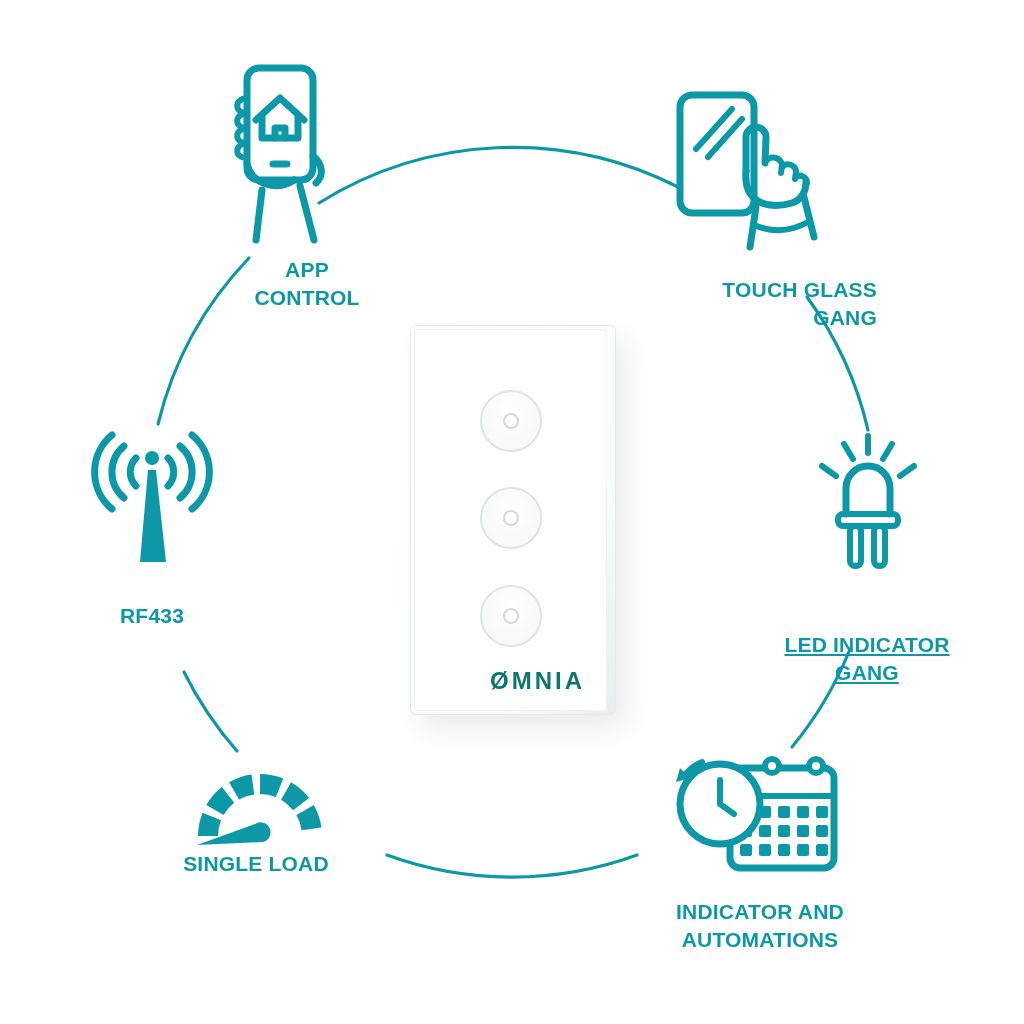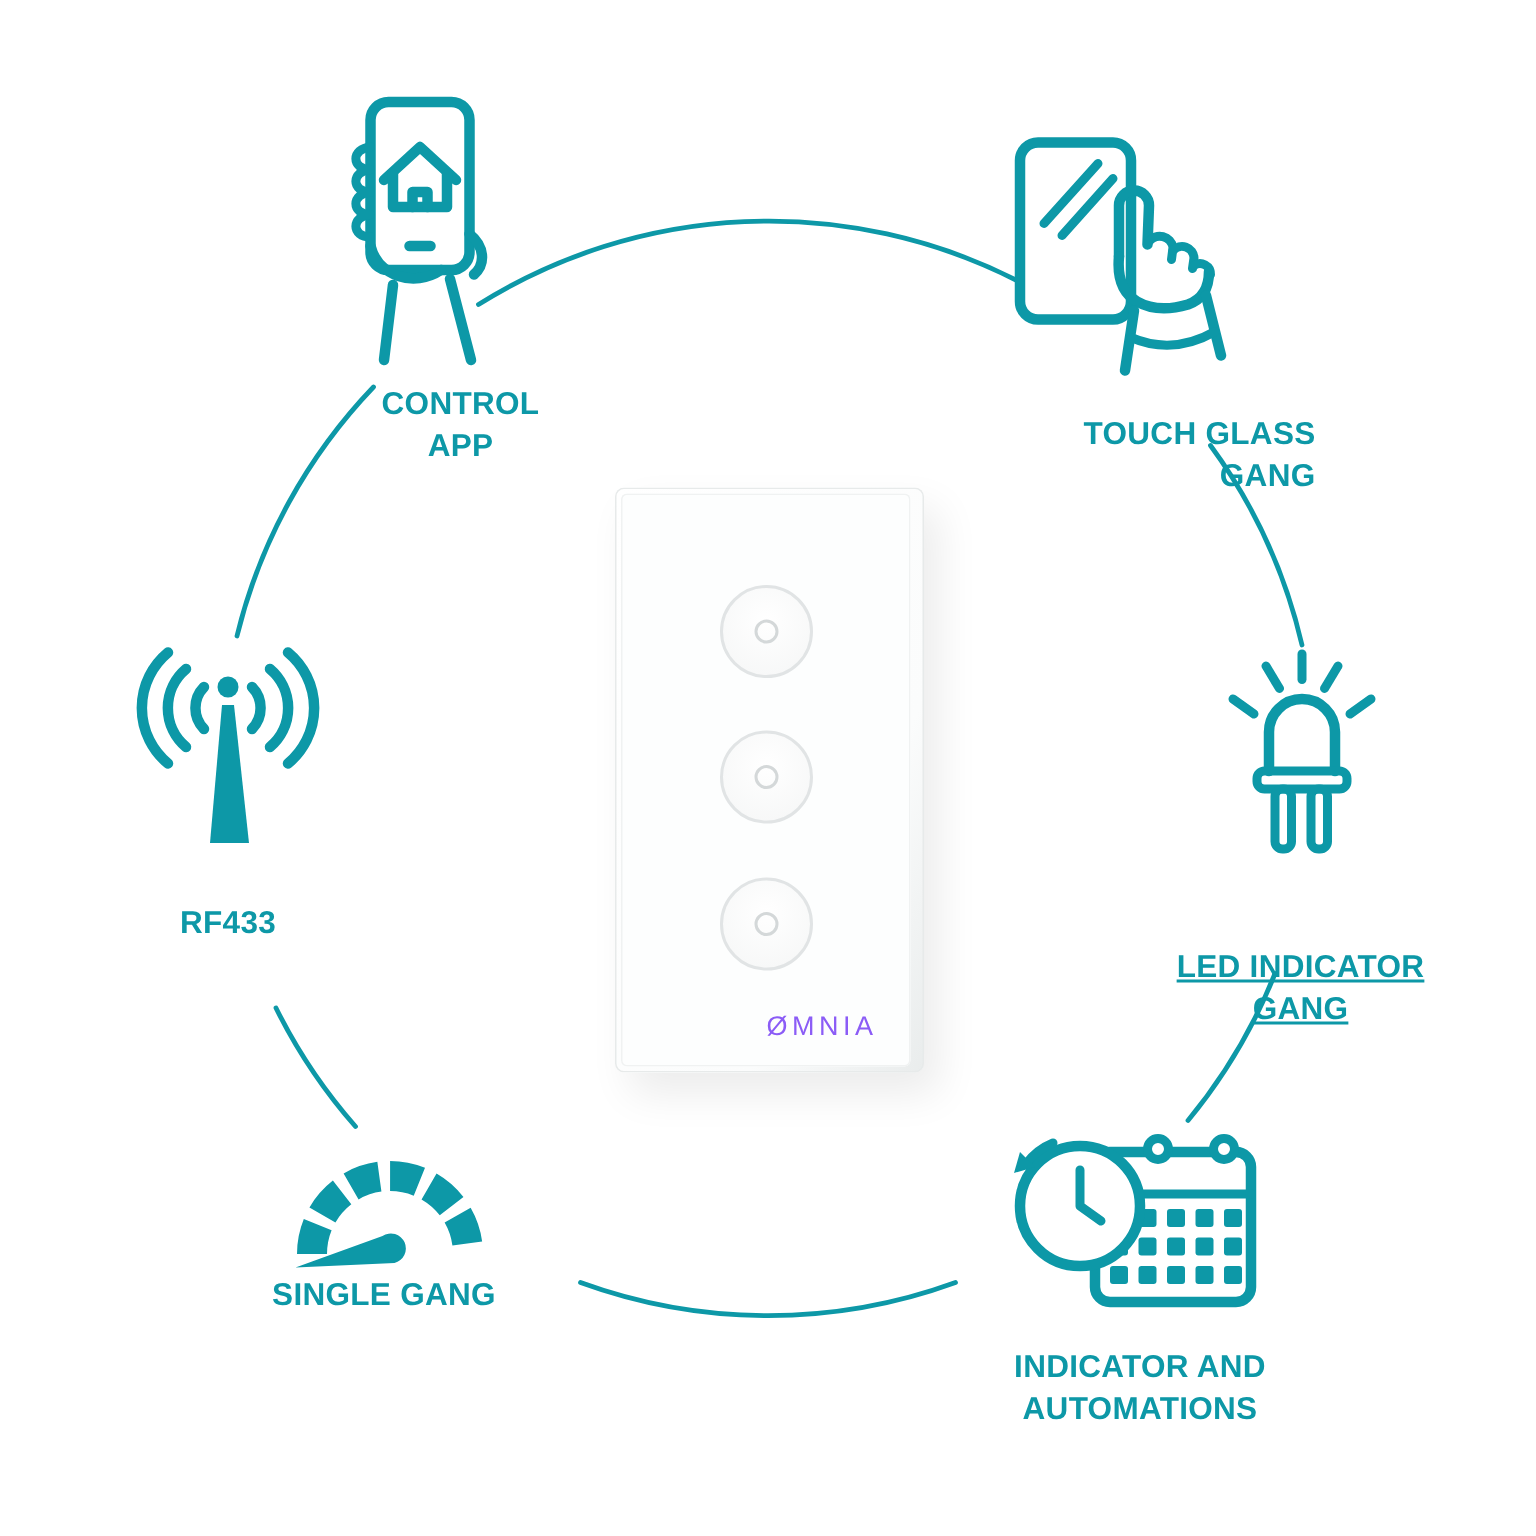--- a/index.html
+++ b/index.html
@@ -29,22 +29,22 @@
     position:absolute;left:50%;width:58px;height:58px;transform:translateX(-50%);
     border-radius:50%;border:2px solid #e1e4e5;
     background:radial-gradient(circle at 50% 38%,#ffffff 0%,#f5f6f6 100%);
   }
   .btn-1{top:61px;}.btn-2{top:158px;}.btn-3{top:256px;}
   .btn-dot{
     position:absolute;left:50%;top:50%;width:12px;height:12px;
     transform:translate(-50%,-50%);border:2px solid #d4d8d9;border-radius:50%;
   }
   .brand{
-    position:absolute;right:22px;bottom:16px;color:#8b5cf6;
-    font-size:18px;font-weight:400;letter-spacing:3px;
+    position:absolute;right:22px;bottom:16px;color:#0f766e;
+    font-size:24px;font-weight:700;letter-spacing:3px;
   }
   .icon-stroke{stroke:#0d98a7;fill:none;stroke-linecap:round;stroke-linejoin:round;}
   .icon-fill{fill:#0d98a7;stroke:none;}
 </style>
 </head>
 <body>
 
 <div class="canvas">
 
   <svg class="arcs" viewBox="0 0 1024 1024">
@@ -68,22 +68,22 @@
         <path d="M81 106 h14"></path>
         <path d="M55 40 c-13 1 -13 15 0 15 c-13 1 -13 15 0 15 c-13 1 -13 15 0 15 c-13 1 -13 15 0 15" stroke-width="6"></path>
         <path d="M55 106 C60 126 84 134 102 122"></path>
         <path d="M121 98 c10 8 11 20 3 27"></path>
         <path d="M70 132 L64 182"></path>
         <path d="M108 128 L122 182"></path>
       </g>
     </svg>
   </div>
   <div class="feature-label" style="left:197px;top:256px;width:220px;">
+    <div>APP</div>
     <div>CONTROL</div>
-    <div>APP</div>
   </div>
 
   <div class="feature-icon" style="left:668px;top:85px;">
     <svg width="150" height="175" viewBox="0 0 150 175">
       <g class="icon-stroke" stroke-width="7">
         <rect x="12" y="10" width="74" height="118" rx="12"></rect>
         <path d="M64 24 L28 64" stroke-width="6"></path>
         <path d="M74 34 L40 72" stroke-width="6"></path>
         <path d="M78 86 L78 52 a10 10 0 0 1 20 0 l-1 26"></path>
         <path d="M98 76 a9 9 0 0 1 16 4 l-1 8" stroke-width="6"></path>
@@ -139,21 +139,21 @@
     <div>GANG</div>
   </div>
 
   <div class="feature-icon" style="left:185px;top:748px;">
     <svg width="150" height="100" viewBox="0 0 150 100">
       <path d="M23 88 A52 52 0 0 1 127 88" stroke="#0d98a7" fill="none" stroke-width="20" stroke-dasharray="20 7.2"></path>
       <path class="icon-fill" d="M12 97 L70 76 A10 10 0 1 1 78 94 Z"></path>
     </svg>
   </div>
   <div class="feature-label" style="left:116px;top:850px;width:280px;">
-    <div>SINGLE GANG</div>
+    <div>SINGLE LOAD</div>
   </div>
 
   <div class="feature-icon" style="left:668px;top:742px;">
     <svg width="175" height="150" viewBox="0 0 175 150">
       <g class="icon-stroke" stroke-width="7">
         <rect x="62" y="26" width="104" height="100" rx="10"></rect>
         <path d="M62 54 H166" stroke-width="6"></path>
         <circle cx="104" cy="24" r="7" stroke-width="6" fill="#ffffff"></circle>
         <circle cx="148" cy="24" r="7" stroke-width="6" fill="#ffffff"></circle>
       </g>

